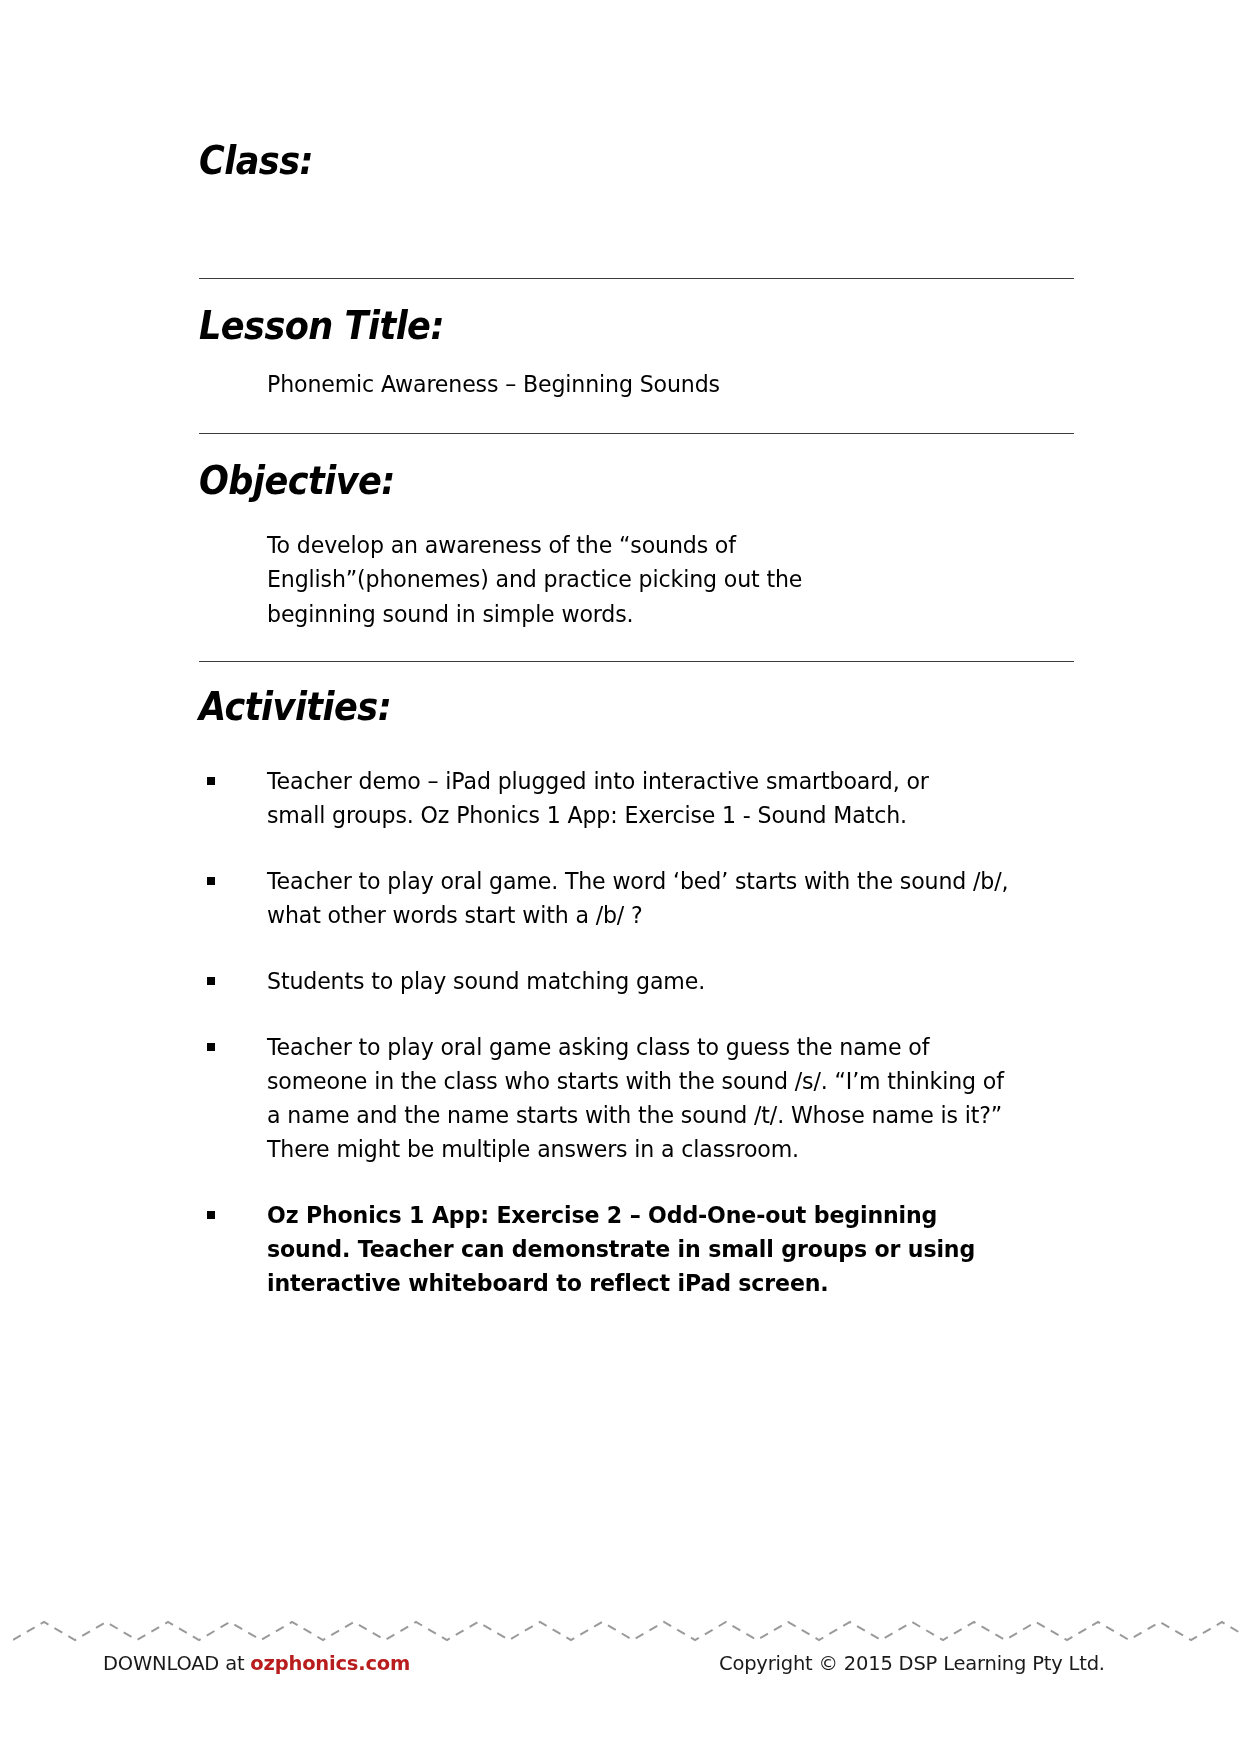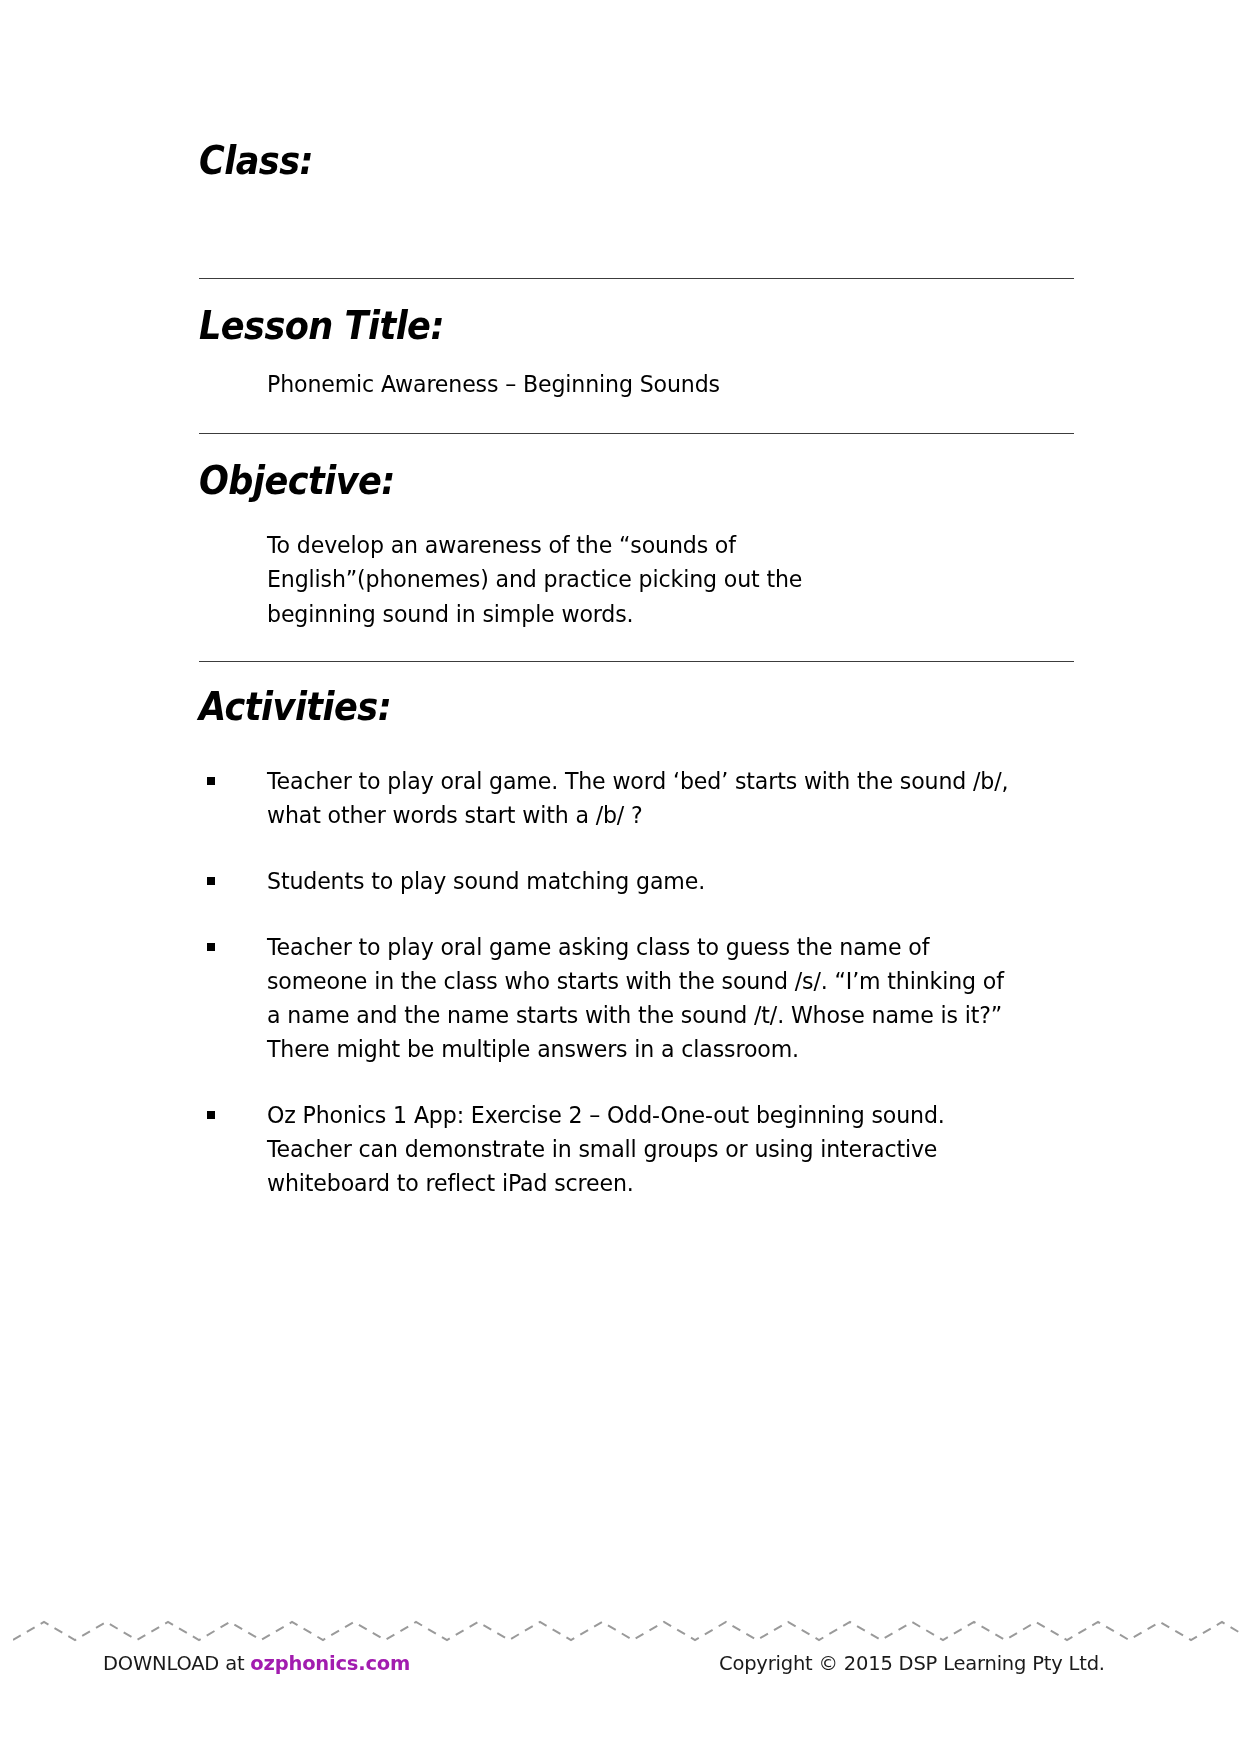--- a/index.html
+++ b/index.html
@@ -84,21 +84,21 @@
   ul.activities {
     list-style: none;
     margin: 0;
     padding: 0;
   }
   ul.activities > li {
     position: relative;
     padding-left: 68px;
     margin-bottom: 32px;
   }
-  ul.activities > li:last-child { margin-bottom: 16px; }
+  ul.activities > li:last-child { margin-bottom: 16px; font-weight: bold; }
 
   .sq-bullet {
     position: absolute;
     left: 8px;
     top: 13px;
     width: 8px;
     height: 8px;
     background: #000000;
   }
 
@@ -140,21 +140,21 @@
     left: 90px;
     top: 0;
     font-family: "DejaVu Sans", sans-serif;
     font-size: 19.5px;
     letter-spacing: -0.2px;
     color: #1a1a1a;
     white-space: nowrap;
   }
   .download-text .brand {
     font-weight: bold;
-    color: #a21caf;
+    color: #b91c1c;
   }
   .copyright-text {
     position: absolute;
     left: 706px;
     top: 0;
     font-family: "DejaVu Sans", sans-serif;
     font-size: 19.5px;
     letter-spacing: -0.2px;
     color: #1a1a1a;
     white-space: nowrap;
@@ -188,20 +188,24 @@
     <div class="body-text indent" style="width: 660px;">To develop an awareness of the “sounds of English”(phonemes) and practice picking out the beginning sound in simple words.</div>
     <div class="gap-before-rule-3"></div>
 
     <hr class="rule">
     <div class="gap-after-rule-3"></div>
 
     <h1 class="section-heading">Activities:</h1>
     <div class="gap-before-list"></div>
 
     <ul class="activities">
+      <li>
+        <span class="sq-bullet"></span>
+        <span class="li-text" style="width:770px;">Teacher demo – iPad plugged into interactive smartboard, or small groups. Oz Phonics 1 App: Exercise 1 - Sound Match.</span>
+      </li>
       <li>
         <span class="sq-bullet"></span>
         <span class="li-text" style="width:800px;">Teacher to play oral game. The word ‘bed’ starts with the sound /b/, what other words start with a /b/ ?</span>
       </li>
       <li>
         <span class="sq-bullet"></span>
         <span class="li-text" style="width:770px;">Students to play sound matching game.</span>
       </li>
       <li>
         <span class="sq-bullet"></span>

